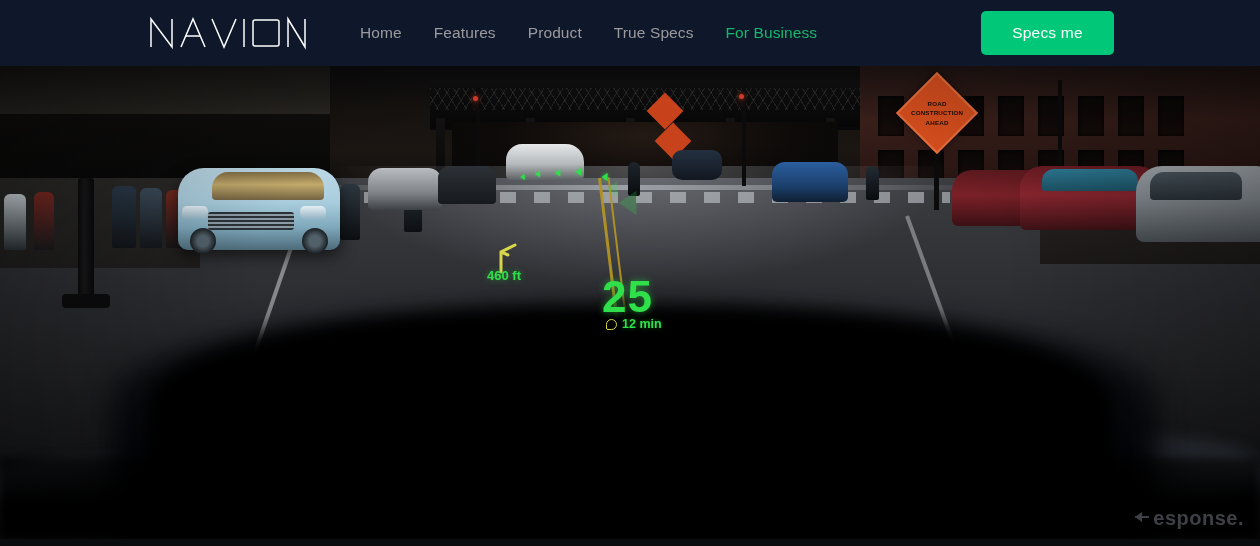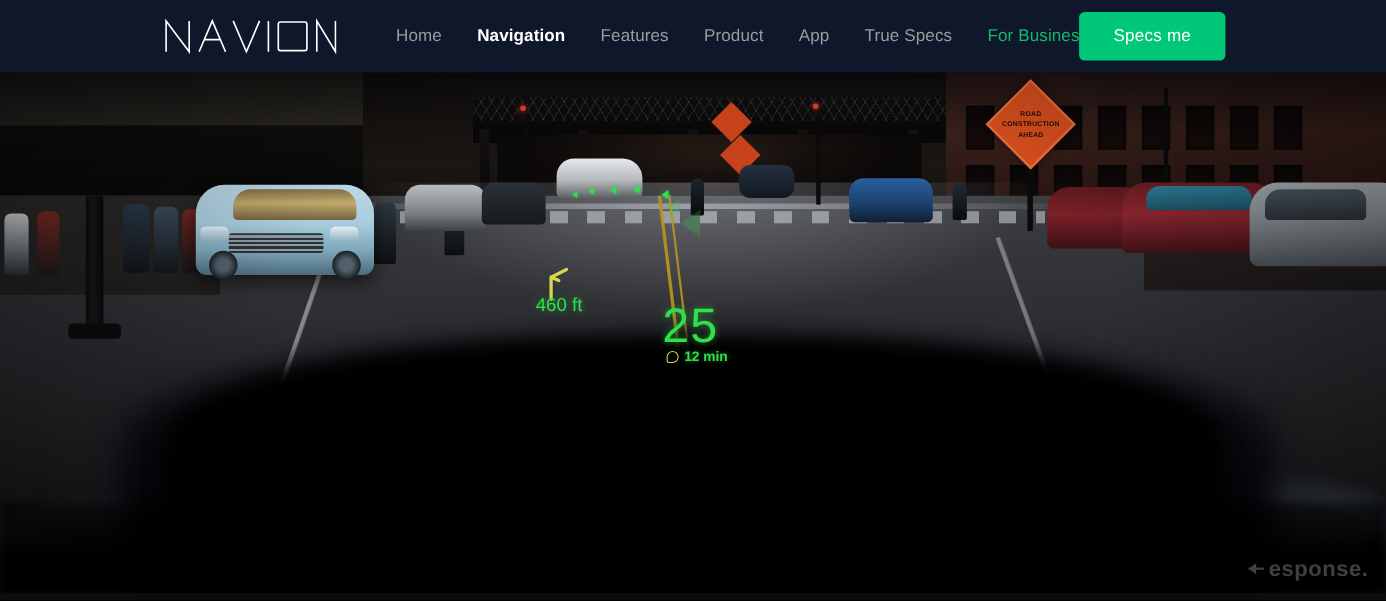--- a/index.html
+++ b/index.html
@@ -309,27 +309,27 @@
   }
   .vignette {
     position:absolute; inset:0;
     background:radial-gradient(ellipse at 50% 42%, rgba(0,0,0,0) 42%, rgba(0,0,0,.55) 100%);
   }
 
   
   .hud { position:absolute; inset:0; z-index:20; pointer-events:none; }
   .hud-speed {
     position:absolute; left:602px; top:209px;
-    font-size:44px; line-height:44px; font-weight:400;
+    font-size:44px; line-height:44px; font-weight:700;
     color:#2fe04a; text-shadow:0 0 7px rgba(47,224,74,.55);
     font-family:"Liberation Sans", sans-serif; letter-spacing:1px;text-align:right;
   }
   .hud-dist {
     position:absolute; left:487px; top:202px;
-    font-size:17px; color:#2fe04a; font-weight:400;
+    font-size:13px; color:#2fe04a; font-weight:700;
     text-shadow:0 0 6px rgba(47,224,74,.5);
   }
   .hud-eta {
     position:absolute; left:606px; top:251px;
     font-size:12.5px; color:#2fe04a; font-weight:700;
     text-shadow:0 0 5px rgba(47,224,74,.45);
     display:flex; align-items:center; gap:5px;
   }
   .eta-glyph {
     width:11px; height:11px; border:1.6px solid #d8d64a; border-radius:50% 50% 50% 2px;
@@ -400,24 +400,22 @@
 
           <rect x="105" y="4" width="26" height="26" rx="2"></rect>
 
           <path d="M140 31 L140 3 L157 31 L157 3"></path>
         </g>
       </svg>
     </div>
 
     <nav class="nav">
       <a href="#">Home</a>
-      <a href="#" class="active">Navigation</a>
       <a href="#">Features</a>
       <a href="#">Product</a>
-      <a href="#">App</a>
       <a href="#">True Specs</a>
       <a href="#" class="accent">For Business</a>
     </nav>
 
     <button class="notify">Specs me</button>
   </header>
 
   <section class="hero">
     <div class="hero-img">
 

